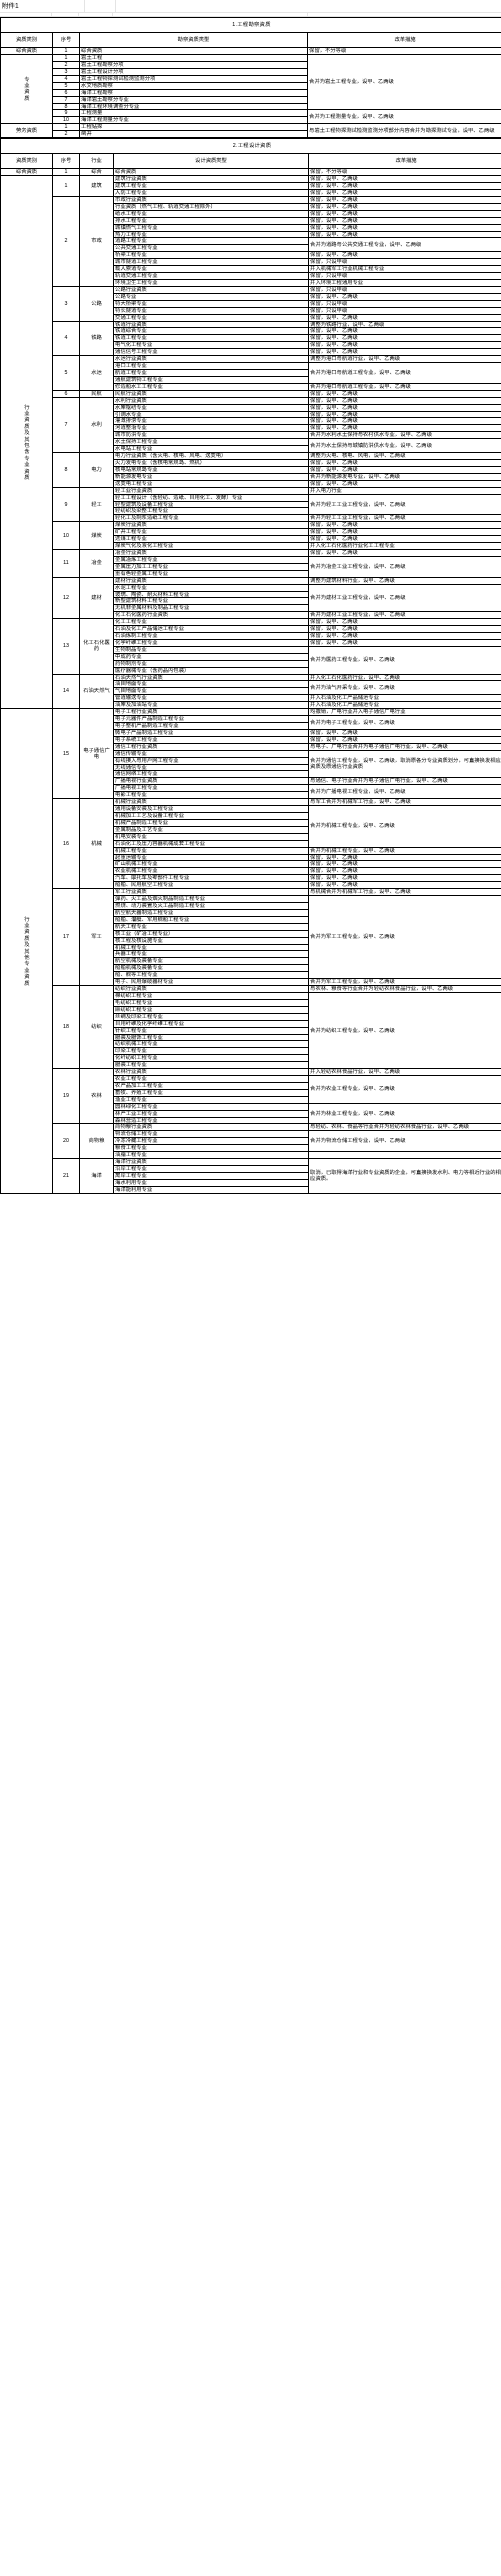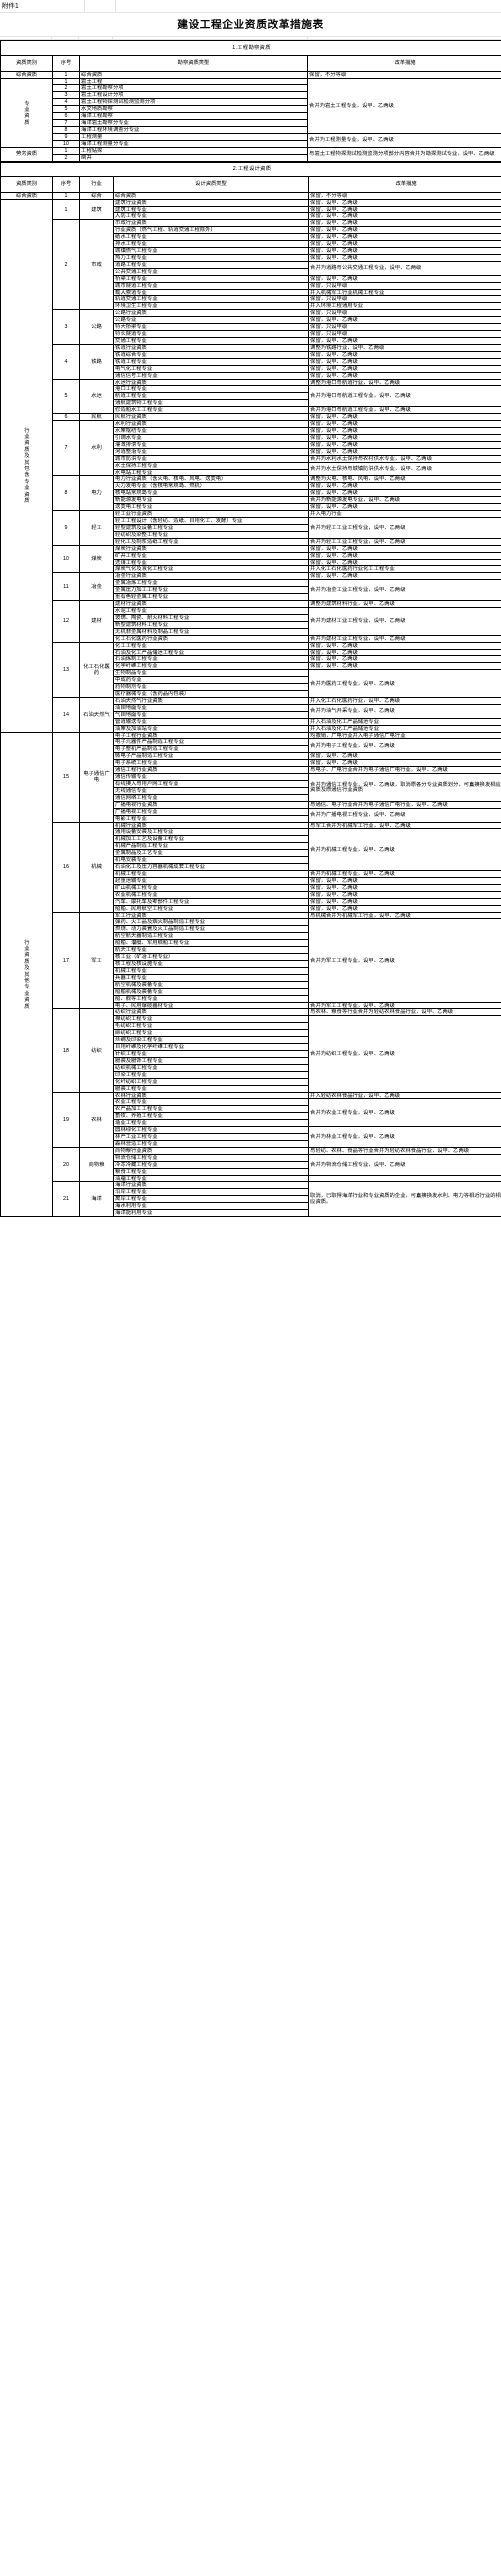--- a/index.html
+++ b/index.html
@@ -90,21 +90,20 @@
 <body>
 
 <div class="page">
 
   <div class="attach-row">
     <div class="attach-cell">附件1</div>
     <div class="attach-pad"></div>
     <div class="attach-pad2"></div>
   </div>
 
-  <div class="doc-title">建设工程企业资质改革措施表</div>
 
   <div class="thin-strip">
     <span style="width:52px"></span>
       <span style="width:27px"></span>
       <span style="width:34px"></span>
       <span style="width:195px"></span>
       <span style="flex:1;border-right:none"></span>
   </div>
 
   <table class="grid">

